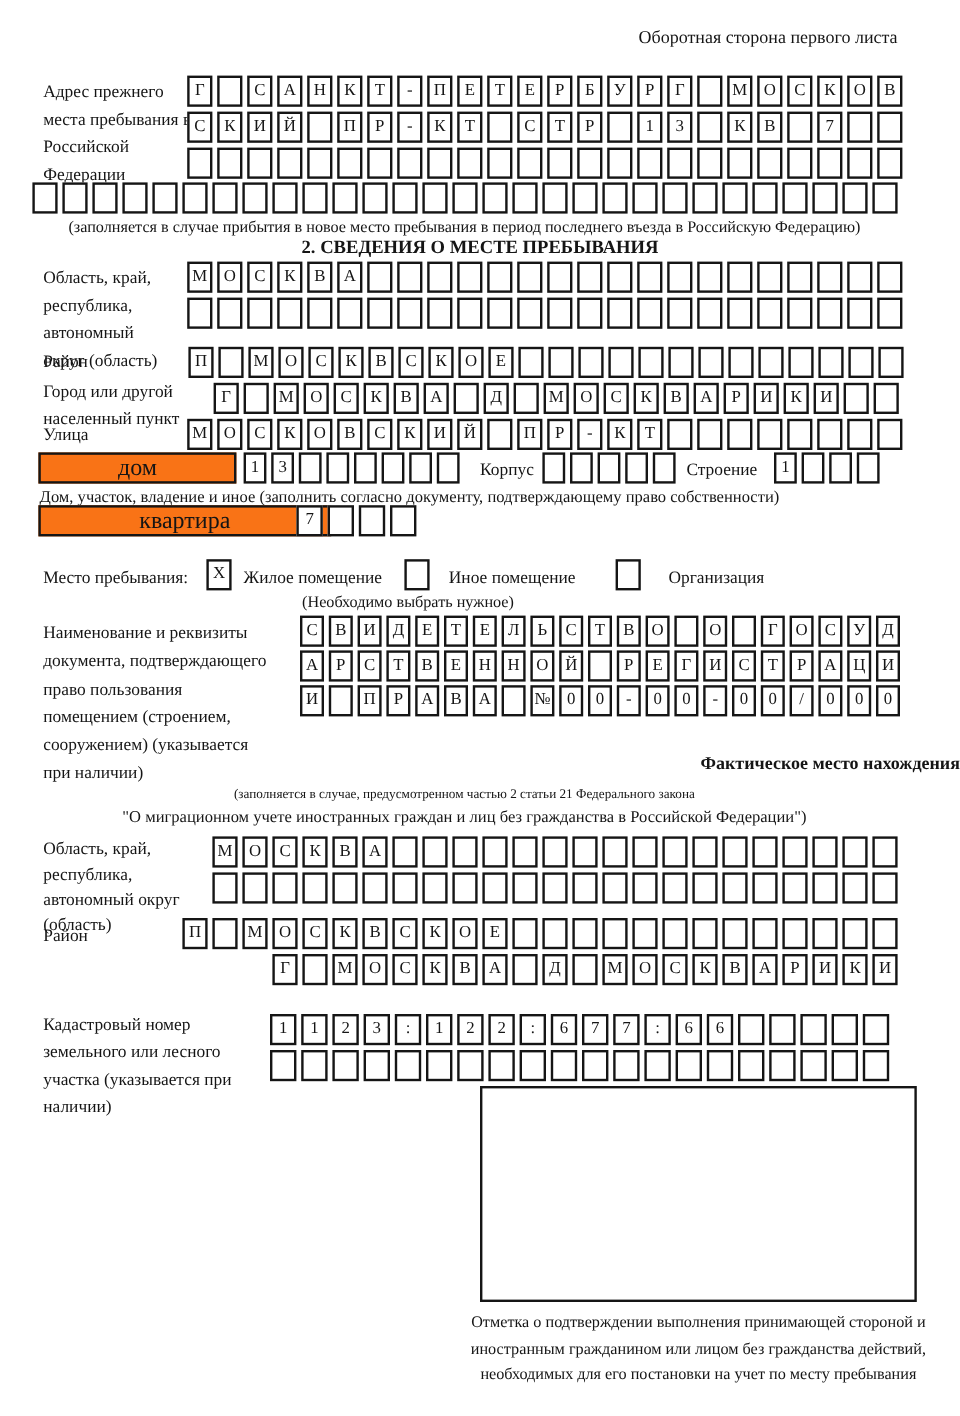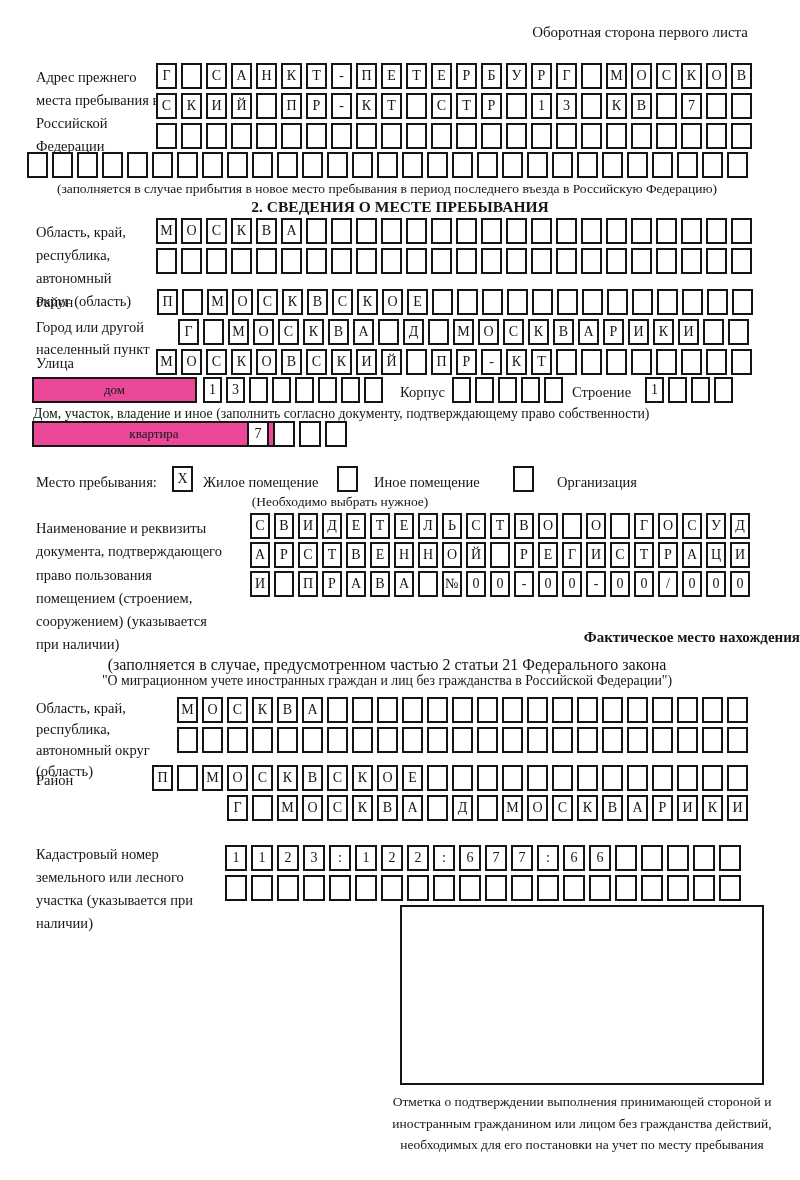--- a/index.html
+++ b/index.html
@@ -9,21 +9,21 @@
   .cap{position:absolute;font-size:13.5px;}
   .ttl{position:absolute;left:0;width:800px;text-align:center;font-weight:bold;font-size:15.5px;}
   .cells{position:absolute;display:flex;gap:4px;}
   .cells>div{width:21px;height:26px;border:2px solid #151515;box-sizing:border-box;
              display:flex;align-items:center;justify-content:center;
              font-size:14px;background:#fff;}
   .cells.k>div{width:19px;}
   .cells.sm>div{width:20px;}
   .cells.lg>div{width:22px;}
   .wbox{position:absolute;border:2px solid #151515;box-sizing:border-box;height:26px;
-        display:flex;align-items:center;justify-content:center;font-size:13px;background:#ec4899;}
+        display:flex;align-items:center;justify-content:center;font-size:20px;background:#f97316;}
   .cbox{position:absolute;width:21px;height:26px;border:2px solid #151515;box-sizing:border-box;
         display:flex;align-items:center;justify-content:center;font-size:14px;background:#fff;}
   .center{left:0;width:774px;text-align:center;}
 </style>
 </head>
 <body>
 
 <div class="page">
 
   <div class="cap" style="top:24px;right:52px;font-size:15px;">Оборотная сторона первого листа</div>
@@ -389,21 +389,21 @@
       <div>-</div>
       <div>0</div>
       <div>0</div>
       <div>/</div>
       <div>0</div>
       <div>0</div>
       <div>0</div>
     </div>
 
   <div class="ttl" style="top:629px;font-size:15px;text-align:right;">Фактическое место нахождения</div>
-  <div class="cap center" style="top:656px;font-size:16px;">(заполняется в случае, предусмотренном частью 2 статьи 21 Федерального закона</div>
+  <div class="cap center" style="top:656px;font-size:11px;">(заполняется в случае, предусмотренном частью 2 статьи 21 Федерального закона</div>
   <div class="cap center" style="top:673px;font-size:13.8px;">"О миграционном учете иностранных граждан и лиц без гражданства в Российской Федерации")</div>
 
   <div class="lbl" style="left:36px;top:698px;width:140px;line-height:21px;">Область, край, республика, автономный округ (область)</div>
   <div class="cells" style="left:177px;top:697px;">
       <div>М</div>
       <div>О</div>
       <div>С</div>
       <div>К</div>
       <div>В</div>
       <div>А</div>

